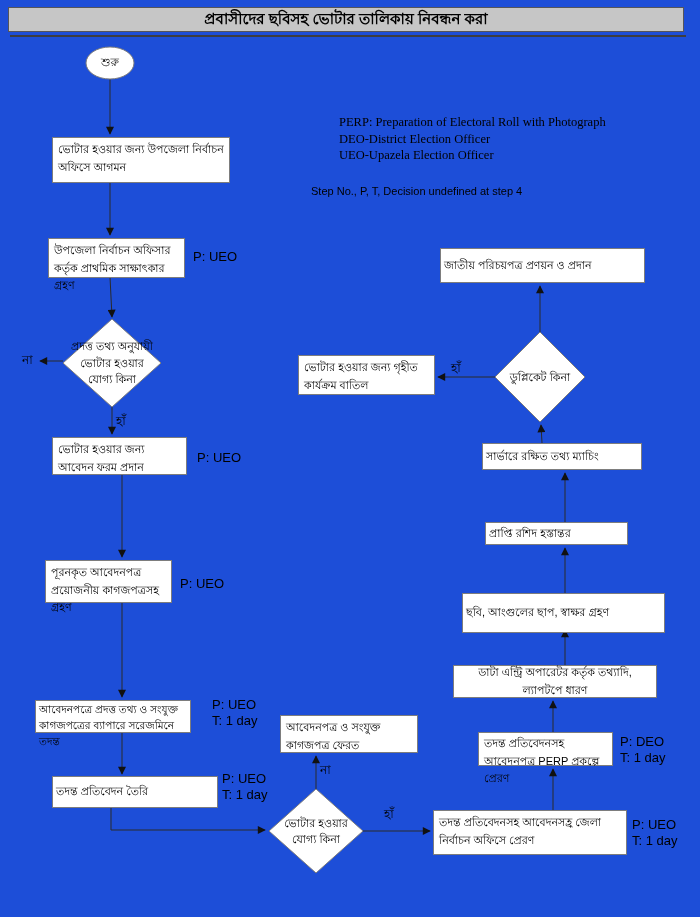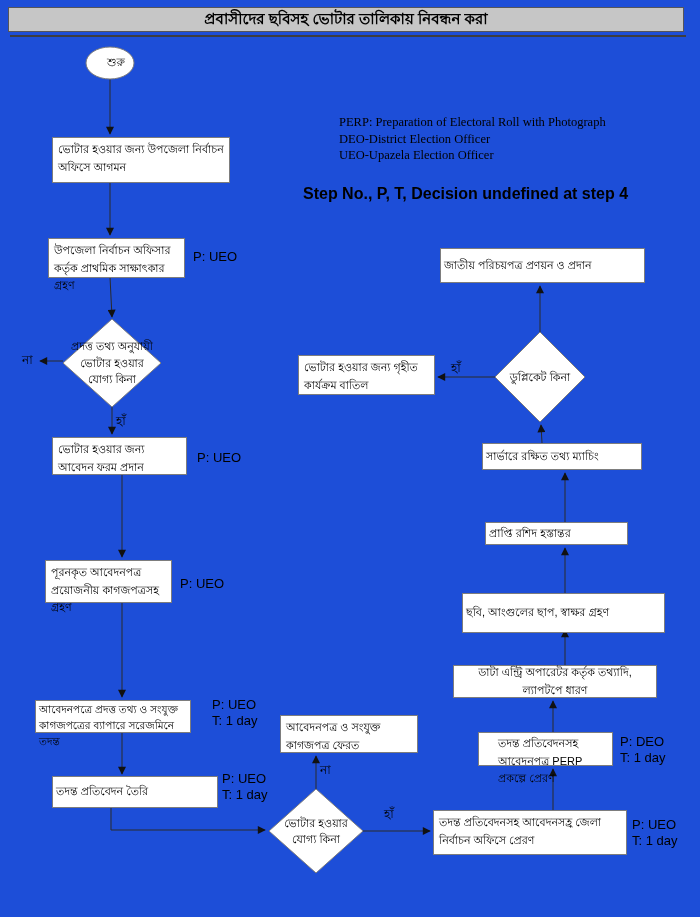--- a/index.html
+++ b/index.html
@@ -4,30 +4,30 @@
 <style>
   html,body{margin:0;padding:0;background:#fff;}
   .page{position:relative;width:700px;height:917px;background:#1d4ed8;overflow:hidden;
         font-family:"Liberation Sans",sans-serif;color:#000;}
   .titlebar{position:absolute;left:8px;top:7px;width:676px;height:25px;background:#c6c6c6;
             border:1px solid #55555a;box-sizing:border-box;display:flex;align-items:center;
             justify-content:center;font-weight:bold;font-size:15px;}
   .rule{position:absolute;left:10px;top:35px;width:676px;height:2px;background:#3d3d40;}
   .legend{position:absolute;left:339px;top:114px;font-family:"Liberation Serif",serif;
           font-size:12.5px;line-height:1.33;}
-  .note{position:absolute;left:303px;top:185px;font-weight:bold;font-size:16px;}
+  .note{position:absolute;left:311px;top:185px;font-weight:normal;font-size:11px;}
   .canvas{position:absolute;left:0;top:0;}
   .node{position:absolute;background:#fff;border:1px solid #7d7d7d;box-sizing:border-box;
         font-size:11px;line-height:1.6;padding:3px 5px;}
   .ctr{display:flex;align-items:center;text-align:center;padding:1px 3px;}
   .dtext{position:absolute;display:flex;align-items:center;justify-content:center;
          text-align:center;font-size:11px;line-height:1.5;}
   .ann{position:absolute;font-family:Liberation Sans, sans-serif;font-size:13px;line-height:1.2;}
   .branch{position:absolute;font-size:12px;}
-  .startlbl{position:absolute;left:92px;top:54px;width:48px;text-align:center;font-size:11px;}
+  .startlbl{position:absolute;left:86px;top:54px;width:48px;text-align:center;font-size:11px;}
   .small{font-size:10.5px;line-height:1.5;}
 </style>
 </head>
 <body>
 
 <div class="page">
 
   <div class="titlebar">
     <span>প্রবাসীদের ছবিসহ ভোটার তালিকায় নিবন্ধন করা</span>
   </div>
@@ -81,21 +81,21 @@
   <div class="node" style="left:48px;top:238px;width:137px;height:40px;"><span>উপজেলা নির্বাচন অফিসার কর্তৃক প্রাথমিক সাক্ষাৎকার গ্রহণ</span></div>
   <div class="node" style="left:52px;top:437px;width:135px;height:38px;"><span>ভোটার হওয়ার জন্য আবেদন ফরম প্রদান</span></div>
   <div class="node" style="left:45px;top:560px;width:127px;height:43px;"><span>পূরনকৃত আবেদনপত্র প্রয়োজনীয় কাগজপত্রসহ গ্রহণ</span></div>
   <div class="node small" style="left:35px;top:700px;width:156px;height:33px;padding:1px 3px;"><span>আবেদনপত্রে প্রদত্ত তথ্য ও সংযুক্ত কাগজপত্রের ব্যাপারে সরেজমিনে তদন্ত</span></div>
   <div class="node ctr" style="left:52px;top:776px;width:166px;height:32px;">
       <span>তদন্ত প্রতিবেদন তৈরি</span>
     </div>
 
   <div class="node" style="left:280px;top:715px;width:138px;height:38px;"><span>আবেদনপত্র ও সংযুক্ত কাগজপত্র ফেরত</span></div>
   <div class="node" style="left:433px;top:810px;width:194px;height:45px;"><span>তদন্ত প্রতিবেদনসহ আবেদনসহ্র জেলা নির্বাচন অফিসে প্রেরণ</span></div>
-  <div class="node" style="left:478px;top:732px;width:135px;height:34px;padding:2px 19px;"><span>তদন্ত প্রতিবেদনসহ আবেদনপত্র PERP প্রকল্পে প্রেরণ</span></div>
+  <div class="node" style="left:478px;top:732px;width:135px;height:34px;padding:2px 5px;"><span>তদন্ত প্রতিবেদনসহ আবেদনপত্র PERP প্রকল্পে প্রেরণ</span></div>
 
   <div class="node ctr" style="left:453px;top:665px;width:204px;height:33px;">
       <span>ডাটা এন্ট্রি অপারেটর কর্তৃক তথ্যাদি, ল্যাপটপে ধারণ</span>
     </div>
   <div class="node ctr" style="left:462px;top:593px;width:203px;height:40px;">
       <span>ছবি, আংগুলের ছাপ, স্বাক্ষর গ্রহণ</span>
     </div>
   <div class="node ctr" style="left:485px;top:522px;width:143px;height:23px;">
       <span>প্রাপ্তি রশিদ হস্তান্তর</span>
     </div>

